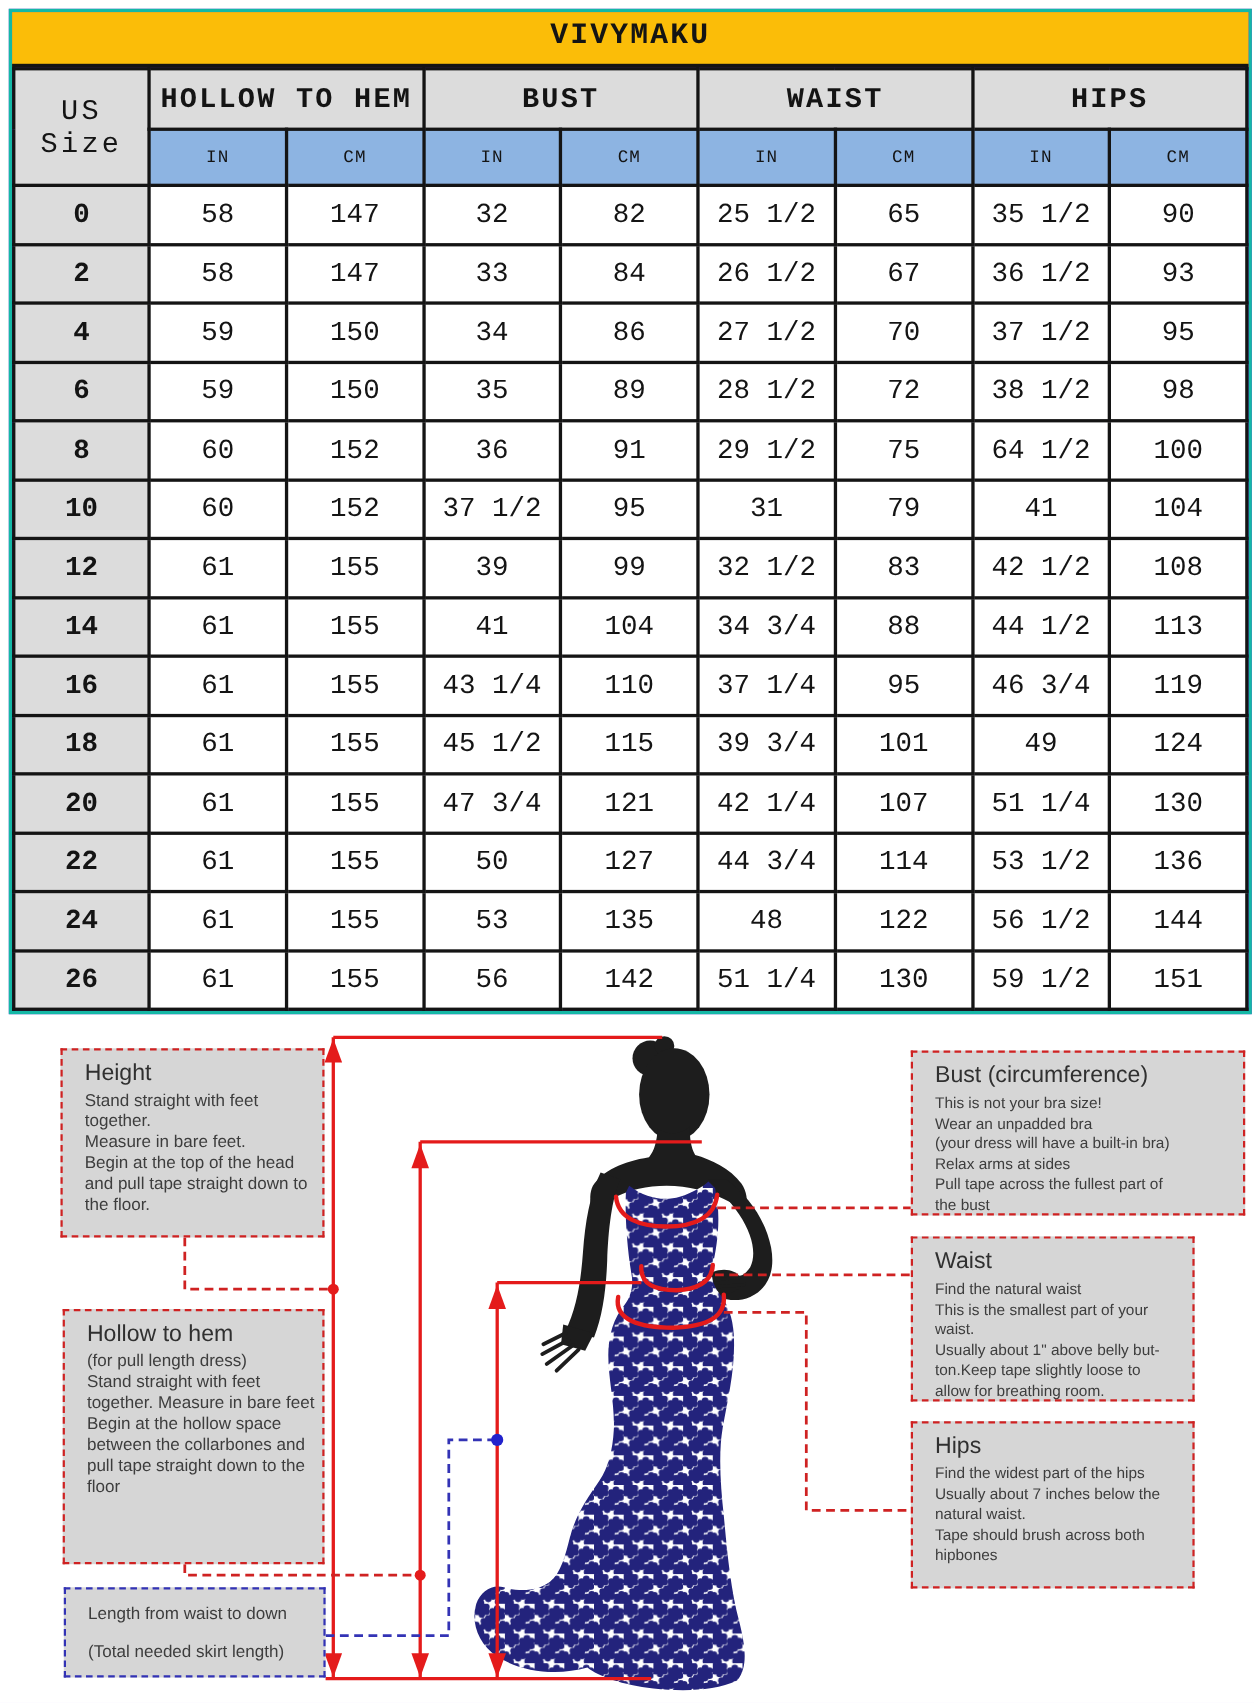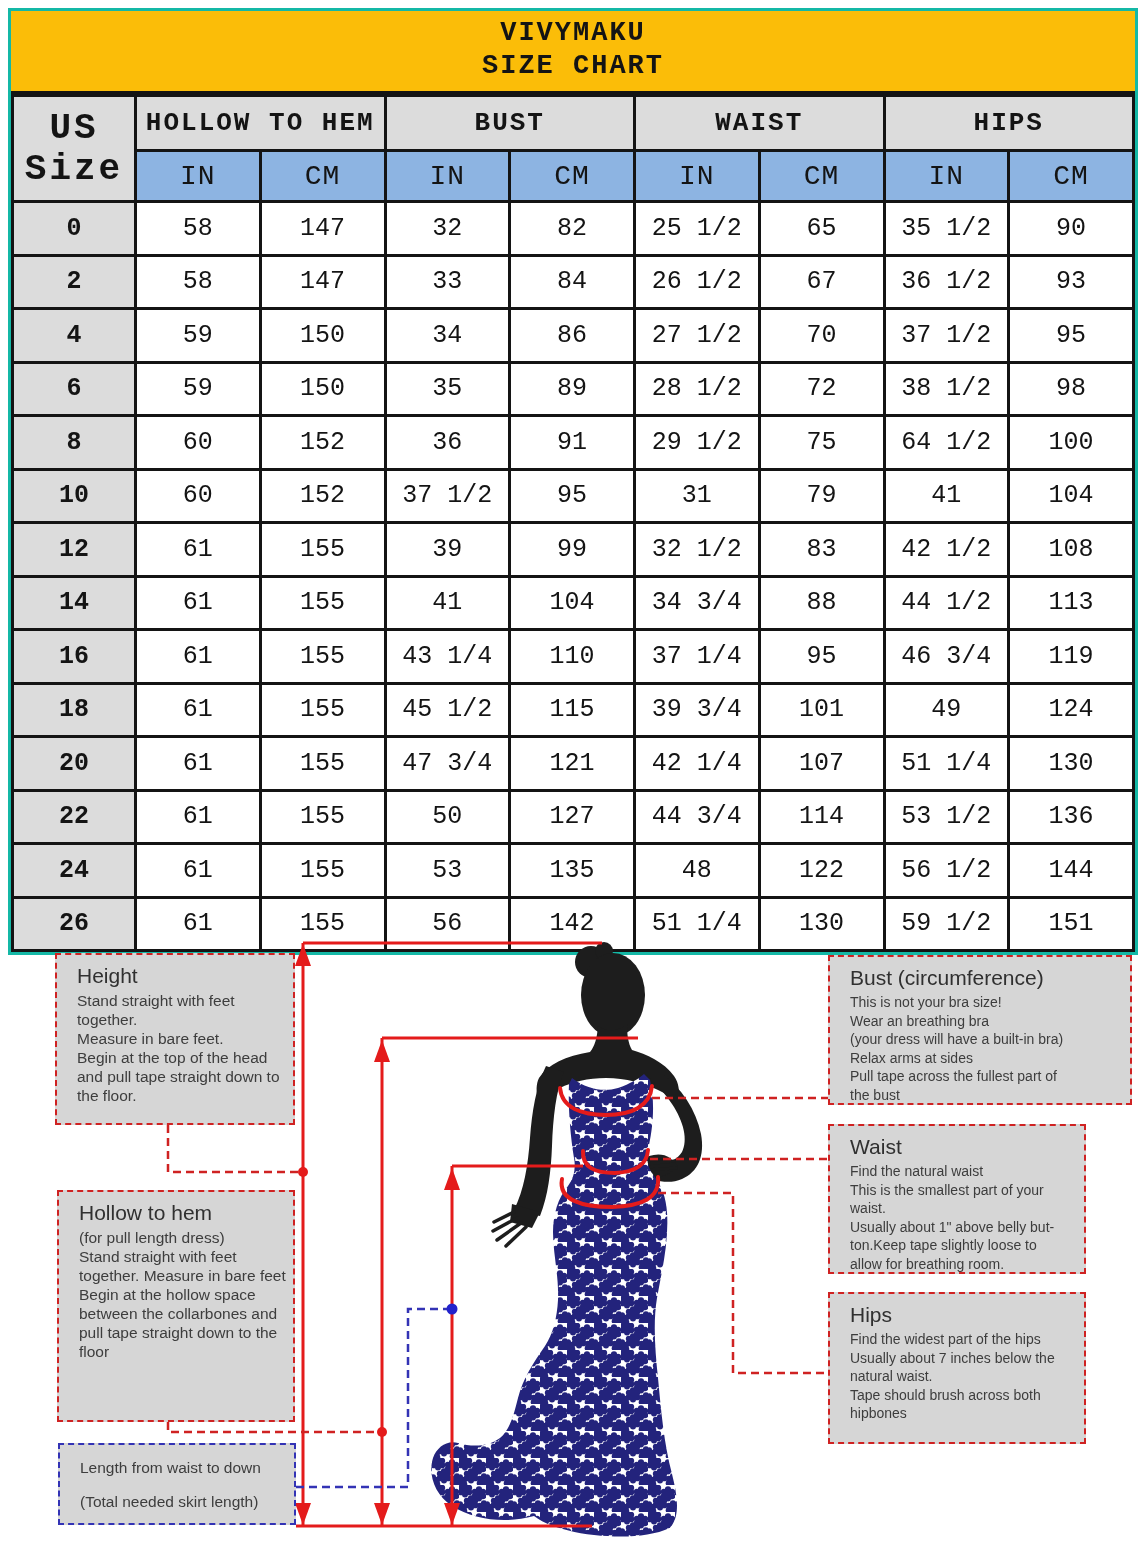--- a/index.html
+++ b/index.html
@@ -7,23 +7,23 @@
          font-family:"Liberation Sans","DejaVu Sans",sans-serif;}
 
   
   .chart-wrap{position:absolute;left:8px;top:8px;width:1124px;border:3px solid #14b8a6;background:#6d28d9;}
   .title-band{background:#fbbd08;border-bottom:3px solid #141414;text-align:center;padding:6px 0 8px;}
   .title-band div{font-family:"Liberation Mono","DejaVu Sans Mono",monospace;font-weight:700;
                   font-size:27px;line-height:33px;color:#141414;letter-spacing:2px;}
   table.size{border-collapse:collapse;width:100%;table-layout:fixed;}
   table.size th,table.size td{border:3px solid #141414;text-align:center;vertical-align:middle;
       font-family:"Liberation Mono","DejaVu Sans Mono",monospace;color:#141414;padding:0;}
-  th.corner{background:#dcdcdc;font-size:36px;font-weight:700;letter-spacing:3px;width:120px;}
+  th.corner{background:#dcdcdc;font-size:26px;font-weight:400;letter-spacing:3px;width:120px;}
   th.group{background:#dcdcdc;font-size:26px;font-weight:700;letter-spacing:2px;height:52px;}
-  th.unit{background:#8db4e2;font-size:28px;font-weight:400;height:48px;letter-spacing:1px;}
+  th.unit{background:#8db4e2;font-size:16px;font-weight:400;height:48px;letter-spacing:1px;}
   th.size-lab{background:#dcdcdc;font-size:25px;font-weight:700;height:50.5px;}
   td.val{background:#fff;font-size:25px;font-weight:400;white-space:nowrap;}
 
   
   .note{position:absolute;background:#d6d6d6;border:2px dashed #cf2222;box-sizing:border-box;
         padding:8px 20px;color:#3d3d3d;}
   .note .ttl{font-size:21px;line-height:26px;color:#303030;margin-bottom:2px;}
   .note .ln{font-size:15.5px;line-height:19px;white-space:nowrap;}
   .note.right .ln{font-size:14px;line-height:18.5px;}
   .note.blue{border-color:#3333b5;display:flex;flex-direction:column;justify-content:center;gap:13px;}
@@ -39,21 +39,20 @@
   svg.overlay{position:absolute;left:0;top:0;width:1140px;height:1548px;}
 </style>
 </head>
 <body>
 
 <div class="stage">
 
   <div class="chart-wrap">
     <div class="title-band">
       <div>VIVYMAKU</div>
-      <div>SIZE CHART</div>
     </div>
     <table class="size" id="tbl">
       <thead>
           <tr>
             <th class="corner" rowspan="2">US Size</th>
             <th class="group" colspan="2">HOLLOW TO HEM</th>
             <th class="group" colspan="2">BUST</th>
             <th class="group" colspan="2">WAIST</th>
             <th class="group" colspan="2">HIPS</th>
           </tr>
@@ -349,21 +348,21 @@
       <div class="ln">pull tape straight down to the</div>
       <div class="ln">floor</div>
     </div>
   <div class="note blue" id="box-length">
       <div class="ln">Length from waist to down</div>
       <div class="ln">(Total needed skirt length)</div>
     </div>
   <div class="note right" id="box-bust">
       <div class="ttl">Bust (circumference)</div>
       <div class="ln">This is not your bra size!</div>
-      <div class="ln">Wear an breathing bra</div>
+      <div class="ln">Wear an unpadded bra</div>
       <div class="ln">(your dress will have a built-in bra)</div>
       <div class="ln">Relax arms at sides</div>
       <div class="ln">Pull tape across the fullest part of</div>
       <div class="ln">the bust</div>
     </div>
   <div class="note right" id="box-waist">
       <div class="ttl">Waist</div>
       <div class="ln">Find the natural waist</div>
       <div class="ln">This is the smallest part of your</div>
       <div class="ln">waist.</div>

